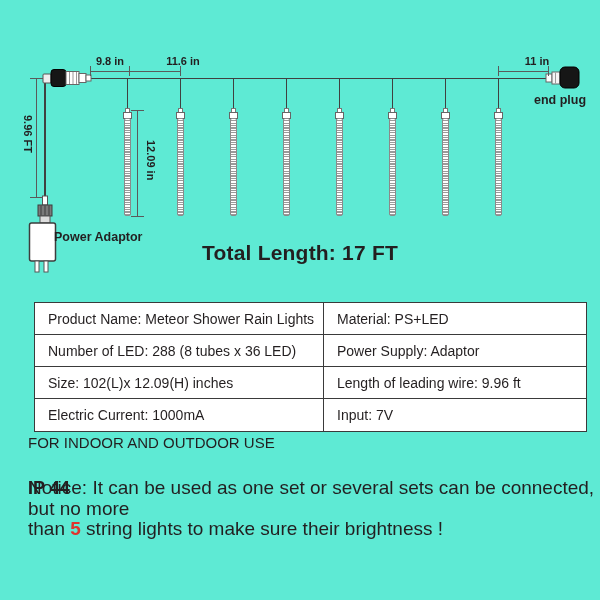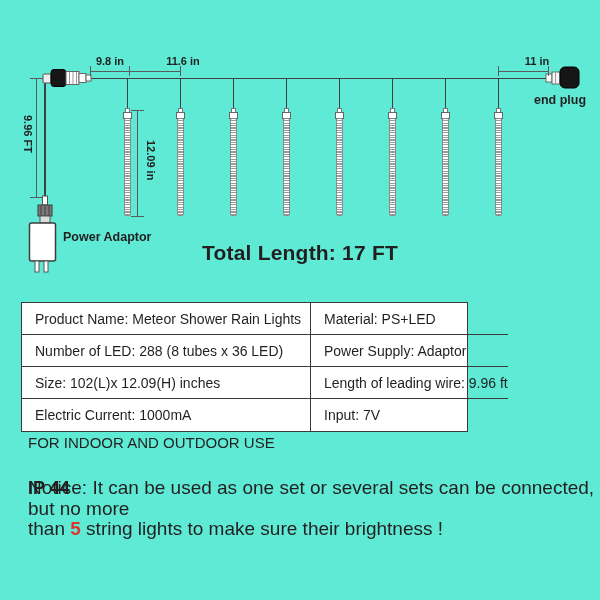--- a/index.html
+++ b/index.html
@@ -29,21 +29,21 @@
     border:1px solid #8a8a8a; border-radius:2px;
     background:repeating-linear-gradient(to bottom, #ffffff 0 1.2px, #9a9a9a 1.2px 2.4px);
   }
   
   .total {
     position:absolute; left:0; top:241px; width:600px; text-align:center;
     font-size:21px; font-weight:bold; letter-spacing:0.2px;
   }
   
   .spec-table {
-    position:absolute; left:21px; top:302px; width:447px;
+    position:absolute; left:34px; top:302px; width:553px;
     display:grid; grid-template-columns:289px 1fr; grid-auto-rows:32px;
     border:1.5px solid #3a3a3a; box-sizing:border-box; background:#fff;
   }
   .cell {
     display:flex; align-items:center; padding-left:13px; font-size:14px;
     border-bottom:1.5px solid #3a3a3a; box-sizing:border-box; white-space:nowrap;
   }
   .cell.col-left { border-right:1.5px solid #3a3a3a; }
   .cell.row-last { border-bottom:none; }
   
@@ -157,21 +157,21 @@
     <div class="dline" style="left:36px; top:79px; width:1px; height:118px;"></div>
     <div class="dline" style="left:30px; top:78px;  width:13px; height:1px;"></div>
     <div class="dline" style="left:30px; top:197px; width:13px; height:1px;"></div>
     <div class="vlabel" style="left:33px; top:115px;">9.96 FT</div>
 
     <div class="dline" style="left:137px; top:111px; width:1px; height:105px;"></div>
     <div class="dline" style="left:131px; top:110px; width:13px; height:1px;"></div>
     <div class="dline" style="left:131px; top:216px; width:13px; height:1px;"></div>
     <div class="vlabel" style="left:156px; top:140px;">12.09 in</div>
 
-    <div class="part-label" style="left:63px; top:230px;text-align:right;">Power Adaptor</div>
+    <div class="part-label" style="left:54px; top:230px;text-align:right;">Power Adaptor</div>
     <div class="part-label" style="left:534px; top:93px;">end plug</div>
   </div>
 
   <div class="total">Total Length: 17 FT</div>
 
   <div class="spec-table">
     <div class="cell col-left">Product Name: Meteor Shower Rain Lights</div>
     <div class="cell">Material: PS+LED</div>
     <div class="cell col-left">Number of LED: 288 (8 tubes x 36 LED)</div>
     <div class="cell">Power Supply: Adaptor</div>

